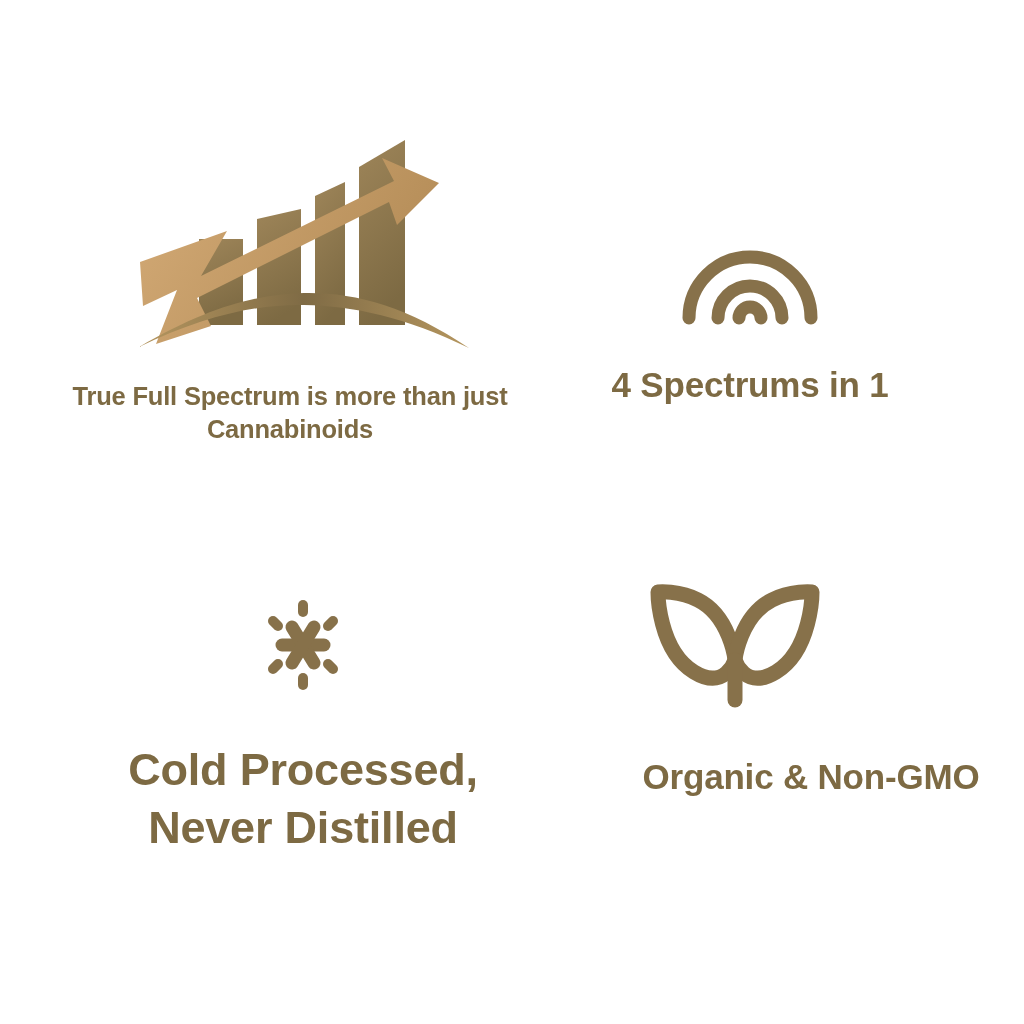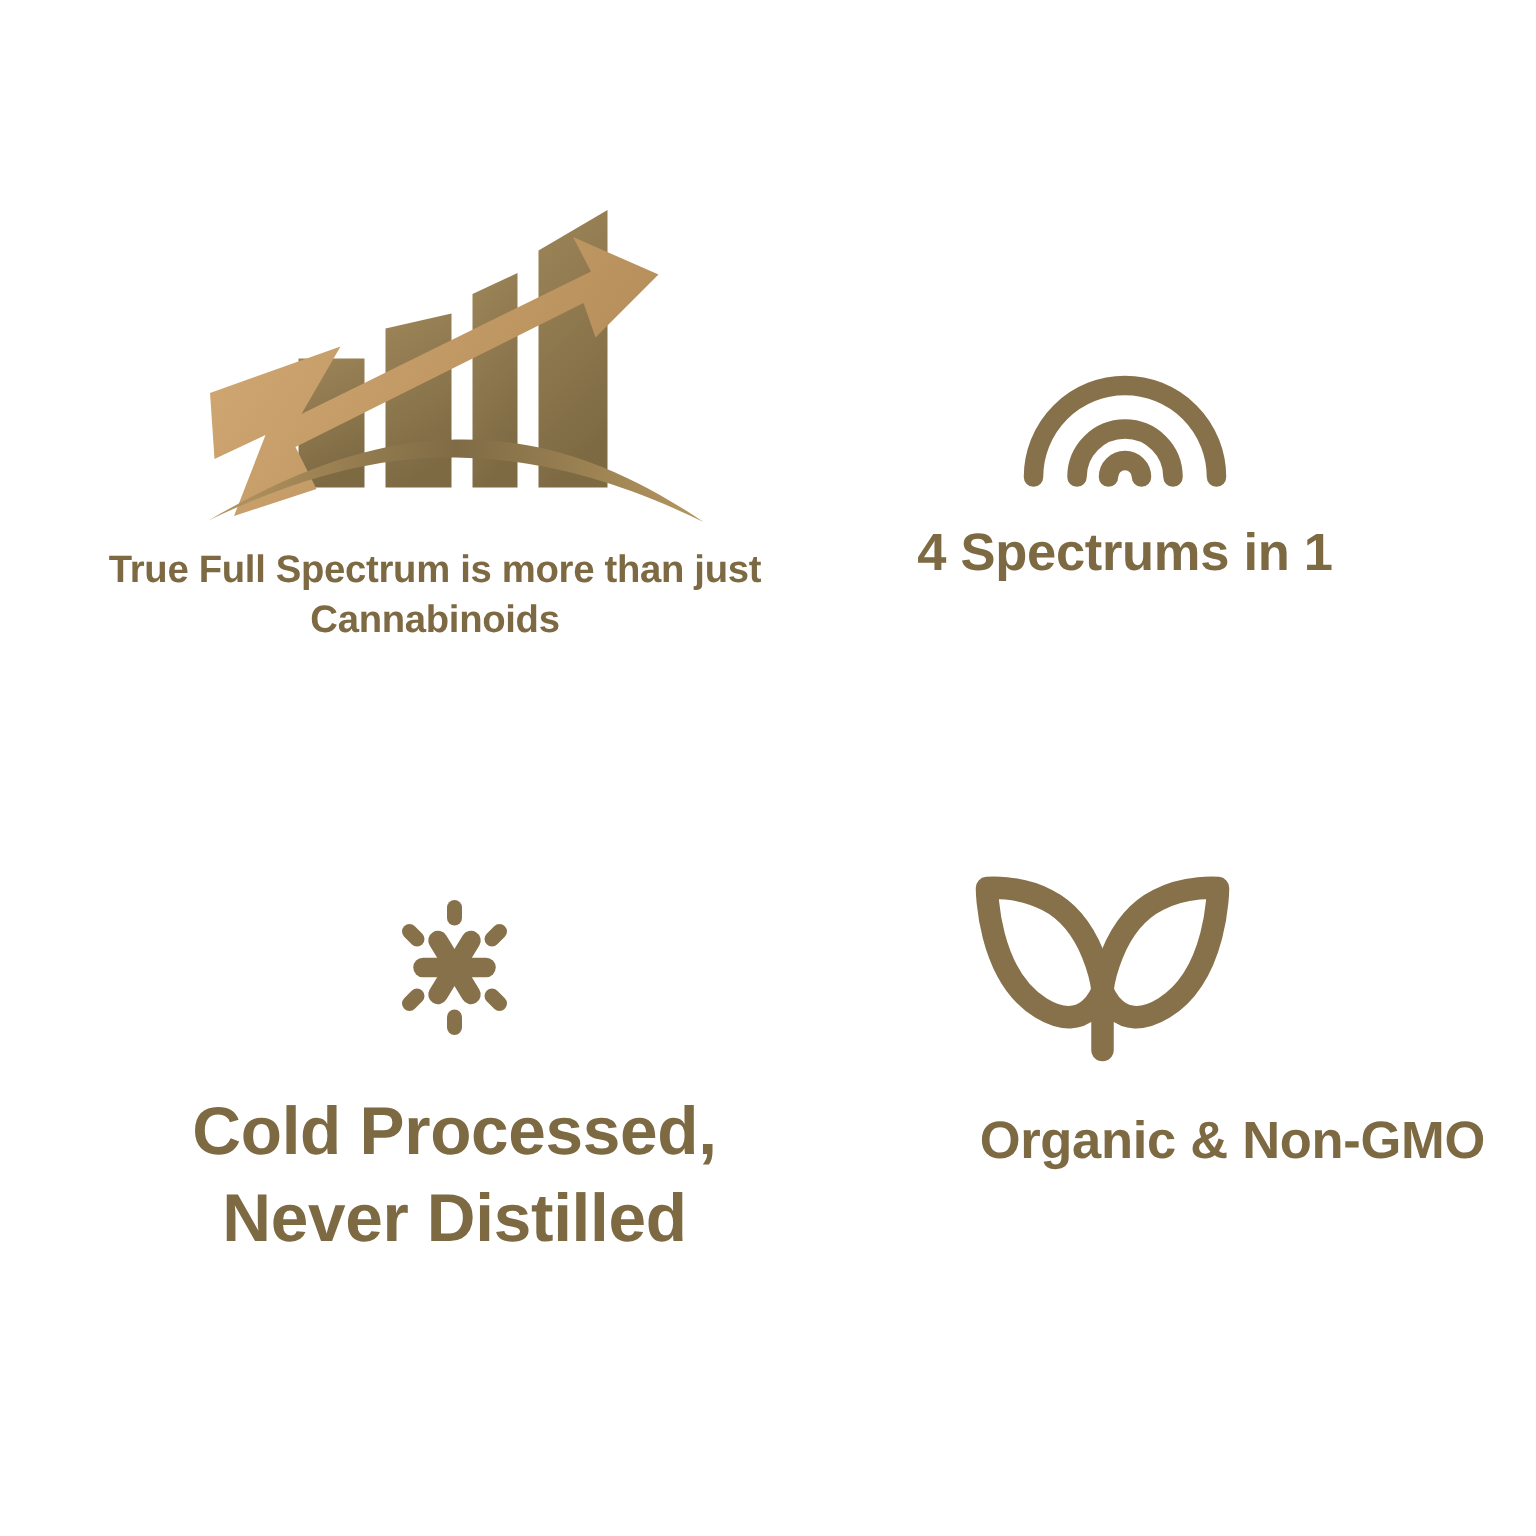--- a/index.html
+++ b/index.html
@@ -16,20 +16,21 @@
   .badge-grid {
     position: relative;
     width: 1024px;
     height: 1024px;
   }
   .badge {
     position: absolute;
     display: flex;
     flex-direction: column;
     align-items: center;
+    gap: 16px;
   }
 
   
   #badge-full-spectrum { left: 40px;  top: 140px;  width: 500px; }
   #badge-four-spectrums { left: 540px; top: 240px; width: 420px; }
   #badge-cold-processed { left: 118px; top: 595px; width: 370px; }
   #badge-organic        { left: 560px; top: 580px; width: 430px; }
 
   .icon-wrap {
     display: block;
@@ -63,21 +64,21 @@
   #caption-cold-processed {
     font-size: 45px;
     line-height: 1.28;
     text-align: center;
     margin-top: 30px;
     width: 370px;
   }
   #caption-organic {
     font-size: 35px;
     line-height: 1.3;
-    text-align: right;
+    text-align: center;
     margin-top: 28px;
     width: 430px;
     align-self: flex-start;
     padding-left: 72px;
     box-sizing: border-box;
   }
 </style>
 </head>
 <body>
 

